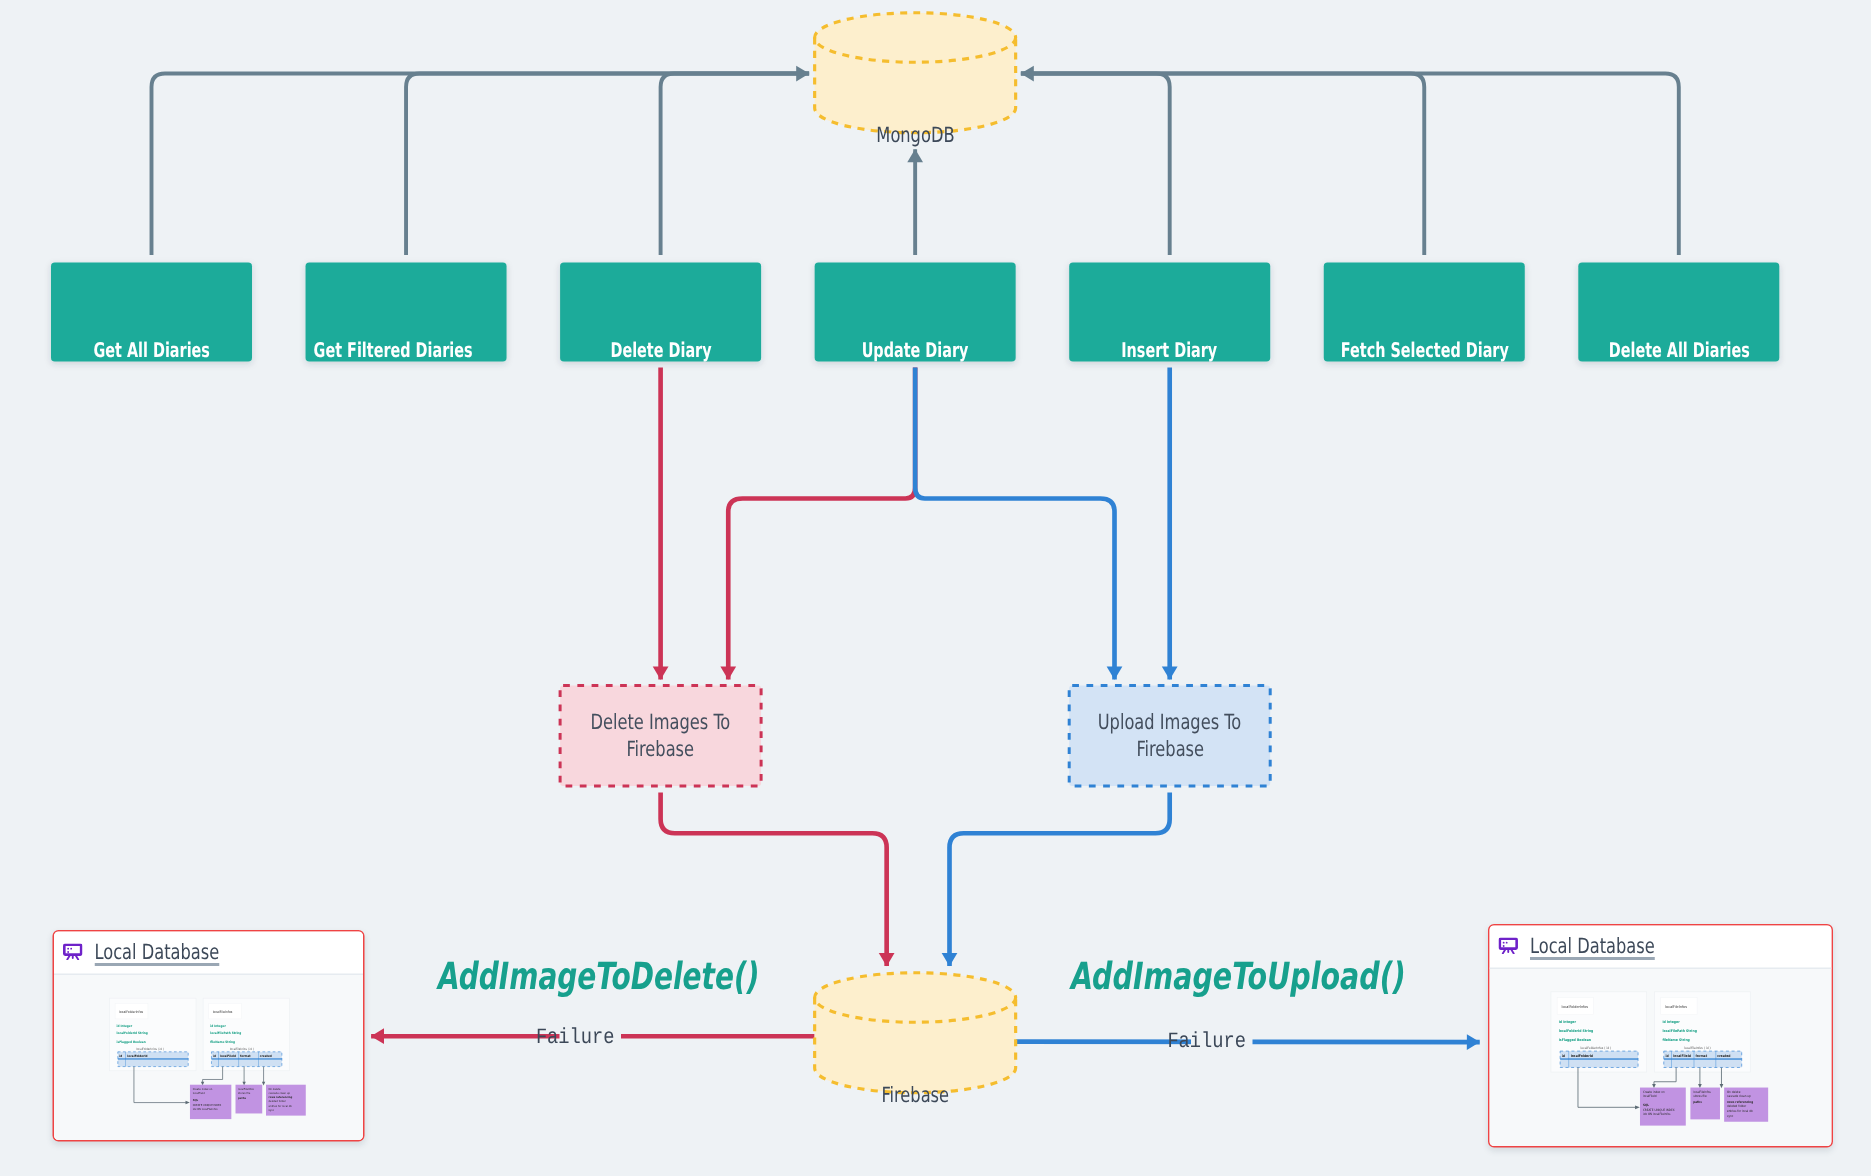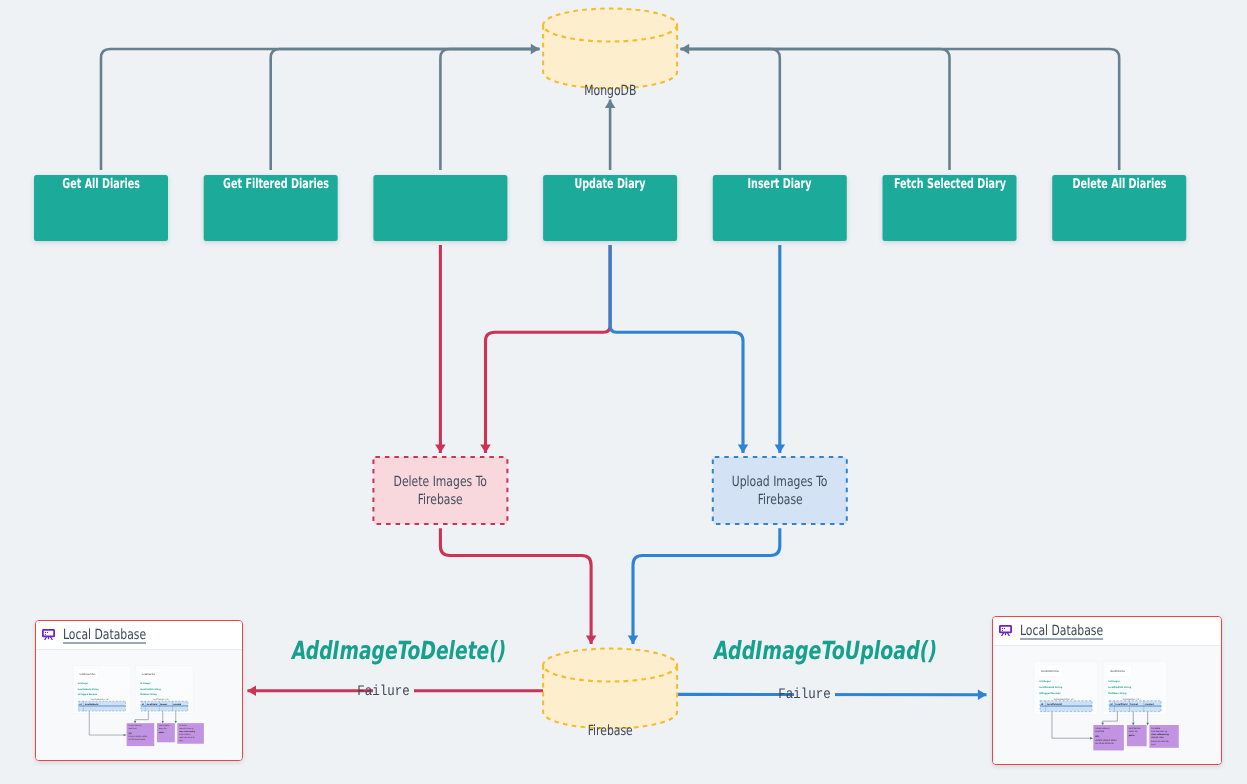--- a/index.html
+++ b/index.html
@@ -4,21 +4,21 @@
 <title>Diagram</title>
 <style>
   html,body{margin:0;padding:0;}
   body{width:1247px;height:784px;overflow:hidden;background:#eef2f5;
        -webkit-font-smoothing:antialiased;text-rendering:geometricPrecision;
        font-family:"DejaVu Sans Condensed","DejaVu Sans",sans-serif;}
   #stage{position:relative;width:1247px;height:784px;}
   svg.layer{position:absolute;left:0;top:0;width:1247px;height:784px;}
   .textlayer{position:absolute;left:0;top:0;width:1247px;height:784px;}
   .oplabel{position:absolute;width:134px;height:66px;display:flex;
-           align-items:flex-start;justify-content:center;}
+           align-items:flex-end;justify-content:center;}
   .oplabel>span{color:#fff;font-weight:bold;font-size:13.5px;
            transform:scaleX(0.79) translateY(0.8px) translateZ(0);display:inline-block;white-space:nowrap;}
   .cyllabel{position:absolute;width:134px;height:70px;display:flex;
             align-items:flex-end;justify-content:center;}
   .cyllabel>span{color:#3c4858;font-size:14px;transform:scaleX(0.86) translateY(0.6px) translateZ(0);
             display:inline-block;white-space:nowrap;}
   .dashlabel{position:absolute;width:134px;height:67px;display:flex;
              flex-direction:column;align-items:center;justify-content:center;}
   .dashlabel span{color:#434e5d;font-size:14px;transform:scaleX(0.86) translateY(1.3px) translateZ(0);
              display:block;white-space:nowrap;line-height:17.6px;text-align:center;}
@@ -129,22 +129,25 @@
     <g>
       <rect x="373.4" y="457" width="134" height="67" rx="2" fill="#f8d7dd" stroke="#cc3456" stroke-width="2" stroke-dasharray="4.5 5"></rect>
       <rect x="712.8" y="457" width="134" height="67" rx="2" fill="#d3e3f5" stroke="#2f82d4" stroke-width="2" stroke-dasharray="4.5 5"></rect>
     </g>
   </svg>
 
   <div class="textlayer">
     <div class="oplabel" style="left:34px;top:175px;">
         <span>Get All Diaries</span>
       </div>
-    <div class="oplabel" style="left:209px;top:175px;">
+    <div class="oplabel" style="left:195px;top:175px;">
         <span>Get Filtered Diaries</span>
+      </div>
+    <div class="oplabel" style="left:373.4px;top:175px;">
+        <span>Delete Diary</span>
       </div>
     <div class="oplabel" style="left:543.1px;top:175px;">
         <span>Update Diary</span>
       </div>
     <div class="oplabel" style="left:712.8px;top:175px;">
         <span>Insert Diary</span>
       </div>
     <div class="oplabel" style="left:882.5px;top:175px;">
         <span>Fetch Selected Diary</span>
       </div>

